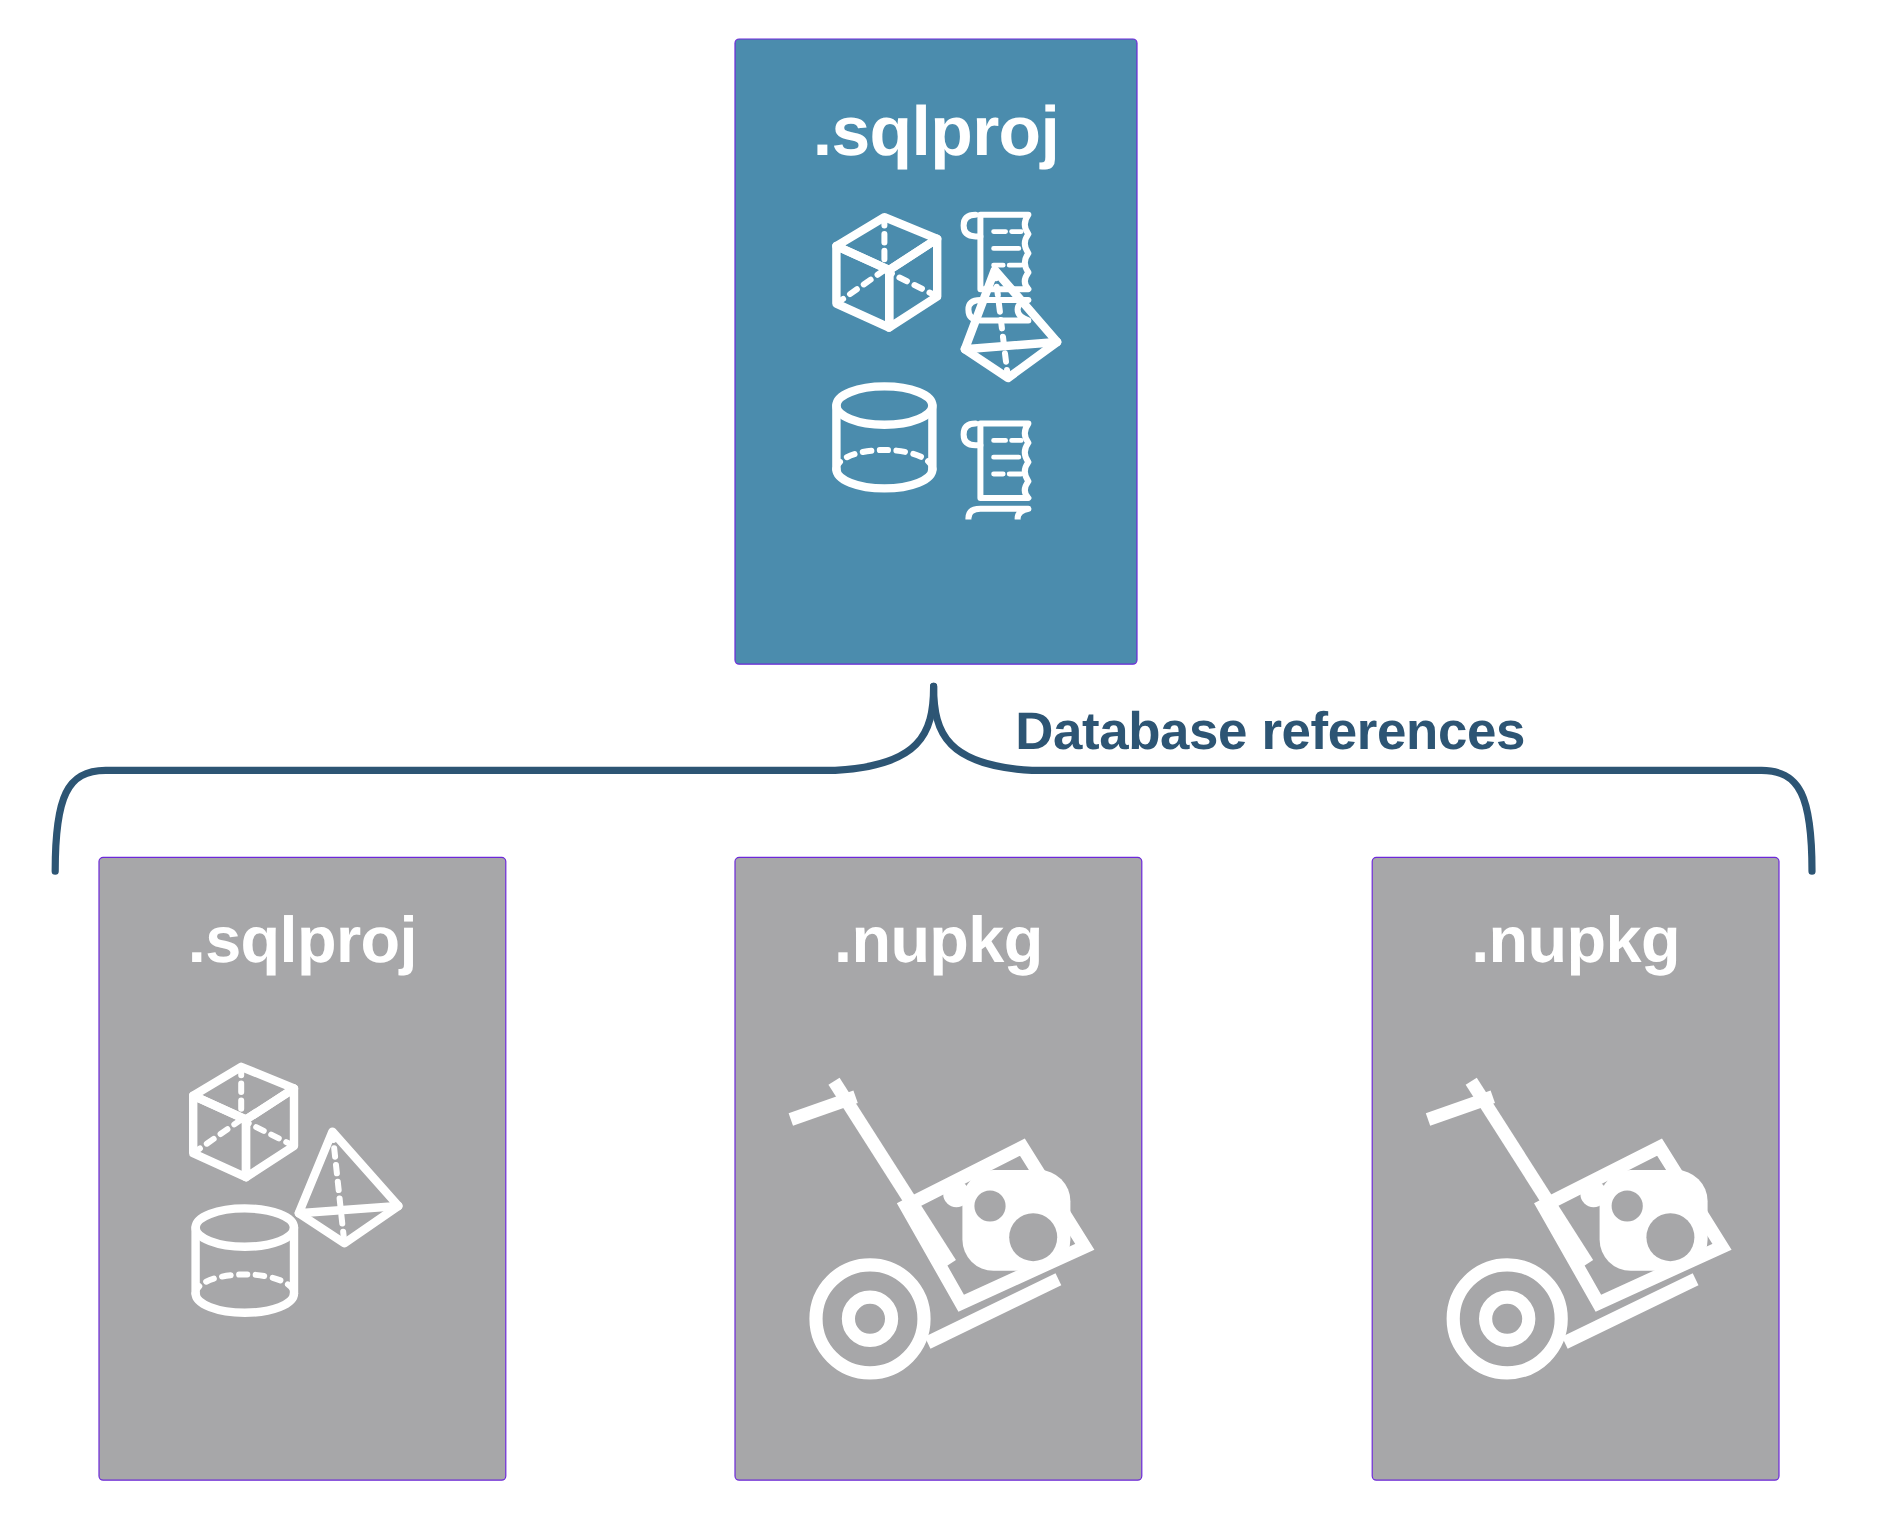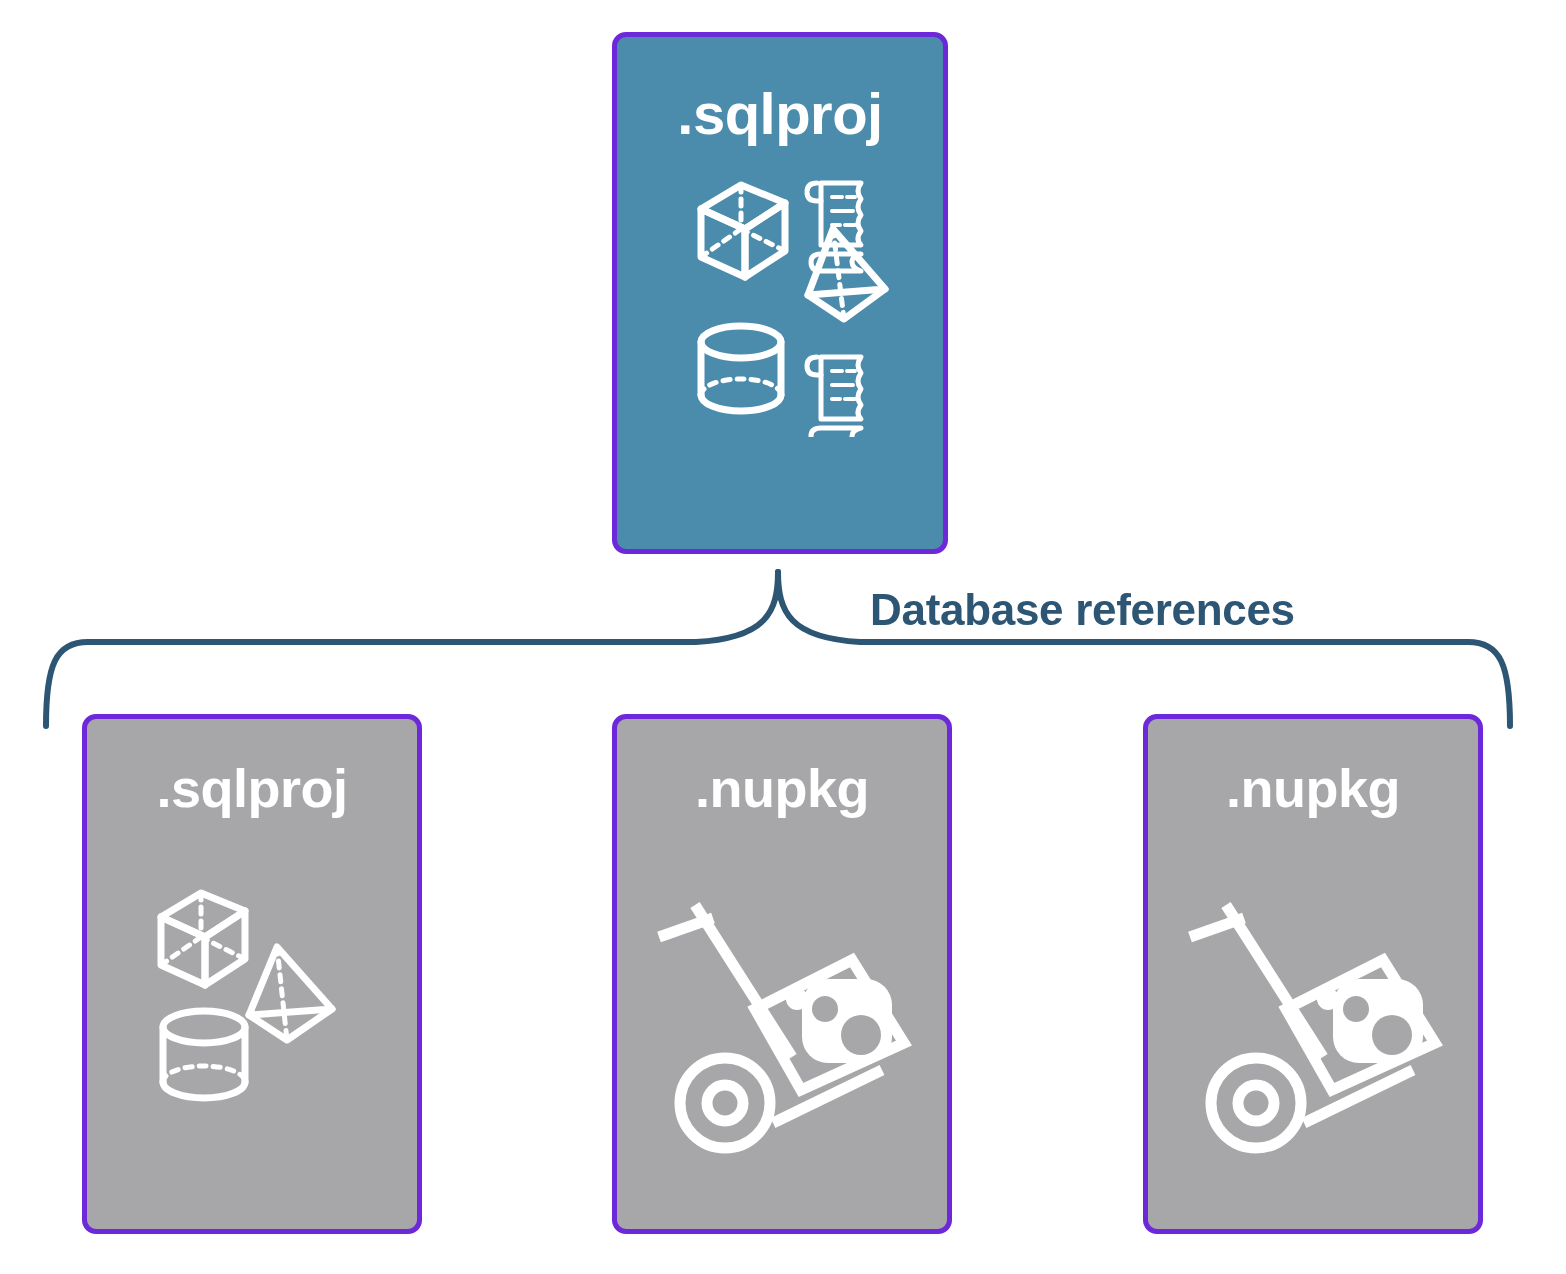--- a/index.html
+++ b/index.html
@@ -13,22 +13,22 @@
   #stage {
     position: relative;
     width: 1566px;
     height: 1274px;
     background: #ffffff;
     overflow: hidden;
   }
   .node {
     position: absolute;
     box-sizing: border-box;
-    border-radius: 14px;
-    border: 5px solid #6d28d9;
+    border-radius: 4px;
+    border: 1px solid #6d28d9;
     display: flex;
     flex-direction: column;
     align-items: center;
   }
   .node.blue   { background: #4b8cad; }
   .node.gray   { background: #a7a7a9; }
 
   .node-title {
     color: #ffffff;
     font-weight: bold;
@@ -74,21 +74,20 @@
   }
   #brace-label {
     position: absolute;
     left: 846px;
     top: 585px;
     font-size: 44px;
     font-weight: bold;
     color: #2d5574;
     white-space: nowrap;
     letter-spacing: -0.3px;
-    margin-left: 24px;
   }
 </style>
 </head>
 <body>
 
 <div id="stage">
 
   <div class="node blue" id="node-root">
     <div class="node-title">.sqlproj</div>
     <div class="node-art">

